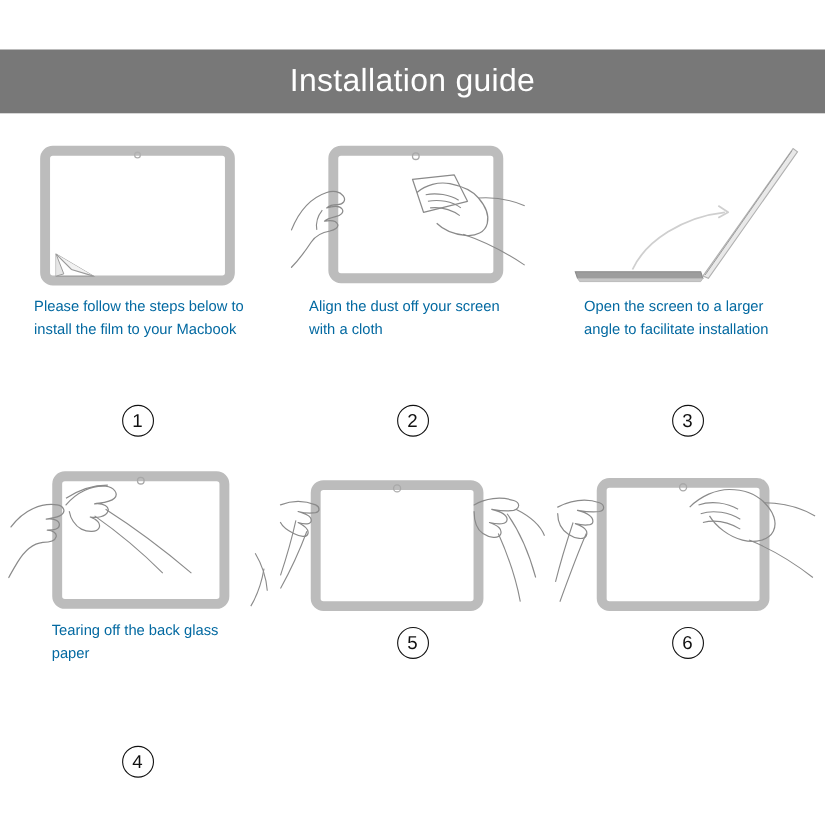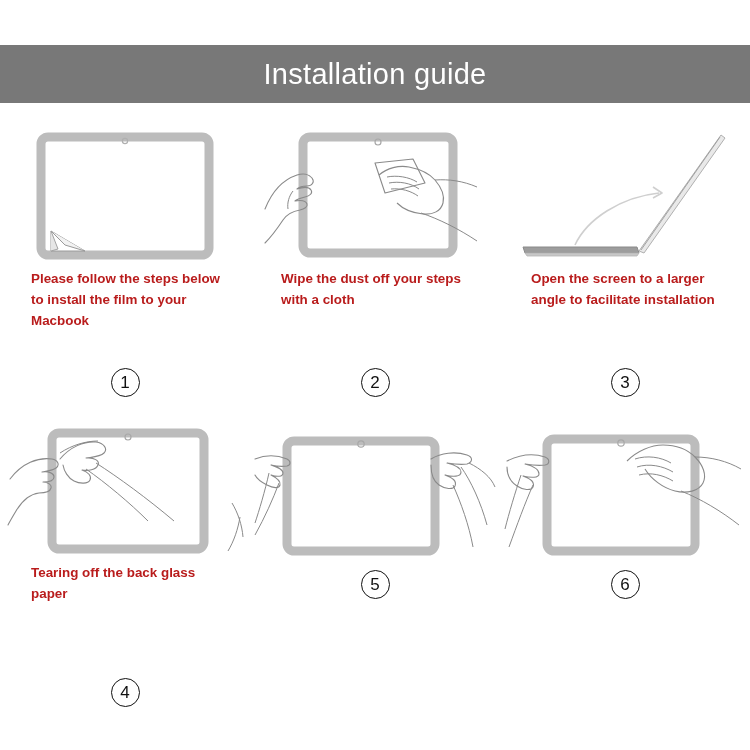--- a/index.html
+++ b/index.html
@@ -61,23 +61,22 @@
     display: flex;
     align-items: center;
     justify-content: center;
   }
   .step-art svg { display: block; overflow: visible; }
 
   .step-caption {
     padding: 0 28px 0 31px;
     font-size: 13.4px;
     line-height: 21px;
-    color: #b91c1c;
+    color: #0369a1;
     min-height: 84px;
-    font-weight: bold;
   }
   .step-badge-wrap {
     display: flex;
     justify-content: center;
     align-items: flex-start;
     flex: 1;
   }
   .badge {
     width: 29px;
     height: 29px;
@@ -90,21 +89,21 @@
     color: #111111;
     line-height: 1;
     box-sizing: border-box;
   }
 
   
   .row-top .step-badge-wrap { padding-top: 16px; }
   .row-bottom .step-badge-wrap { padding-top: 8px; }
 
   
-  .row-bottom .step-caption { min-height: 108px; }
+  .row-bottom .step-caption { min-height: 108px; margin-left: 16px; }
 </style>
 </head>
 <body>
 
 <div class="banner">
   <div class="banner-title">Installation guide</div>
 </div>
 
 <div class="steps-grid">
 
@@ -143,21 +142,21 @@
           <path d="M116 52 C124 45 136 42 146 44 C156 46 166 50 172 57
                    C178 64 182 72 180 80 C178 88 170 92 160 91
                    C150 90 140 86 134 80" fill="none" stroke="#8a8a8a" stroke-width="1.1" stroke-linejoin="round"></path>
           <path d="M124 54 C134 52 146 54 154 59" fill="none" stroke="#8a8a8a" stroke-width="1"></path>
           <path d="M126 60 C136 58 148 60 156 66" fill="none" stroke="#8a8a8a" stroke-width="1"></path>
           <path d="M128 66 C138 65 148 68 155 73" fill="none" stroke="#8a8a8a" stroke-width="1"></path>
           <path d="M172 57 C186 56 200 58 214 64" fill="none" stroke="#8a8a8a" stroke-width="1"></path>
           <path d="M158 90 C176 96 196 106 214 118" fill="none" stroke="#8a8a8a" stroke-width="1"></path>
         </svg>
       </div>
-      <div class="step-caption">Wipe the dust off your steps with a cloth</div>
+      <div class="step-caption">Align the dust off your screen with a cloth</div>
       <div class="step-badge-wrap">
         <div class="badge">2</div>
       </div>
     </div>
 
     <div class="step">
       <div class="step-art">
         <svg width="225" height="140" viewBox="0 0 225 140">
 
           <path d="M10 124 L124 124 L126 130 L12 130 Z" fill="#9d9d9d" stroke="#8a8a8a" stroke-width="1"></path>

